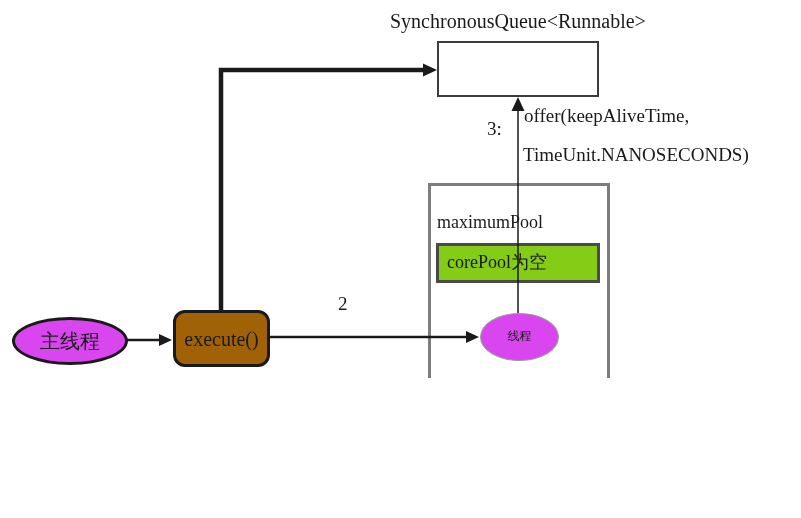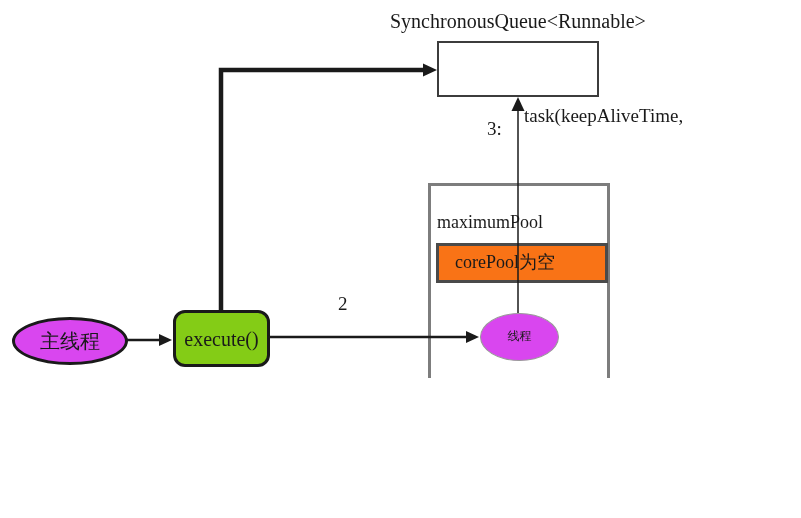--- a/index.html
+++ b/index.html
@@ -35,24 +35,24 @@
   }
   #maximum-pool-label {
     left: 437px; top: 213px;
     font-size: 18px;
   }
 
   #core-pool-box {
     left: 436px; top: 243px;
     width: 150px; height: 34px;
     border: 3px solid var(--inner-box-border, #4a4a4a);
-    background: #f97316;
+    background: #84cc16;
     font-size: 18px;
     display: flex; align-items: center;
-    padding-left: 16px;
+    padding-left: 8px;
   }
 
   .ellipse {
     border-radius: 50%;
     background: #d946ef;
     display: flex; align-items: center; justify-content: center;
     text-align: center;
   }
   #main-thread-node {
     left: 12px; top: 317px;
@@ -66,21 +66,21 @@
   }
   #thread-node-1 { left: 480px; top: 313px; width: 77px; height: 46px; }
   #thread-node-2 { left: 520px; top: 379px; width: 76px; height: 40px; }
   #thread-node-3 { left: 453px; top: 431px; width: 79px; height: 43px; }
 
   #execute-node {
     left: 173px; top: 310px;
     width: 91px; height: 51px;
     border: 3px solid var(--line, #1a1a1a);
     border-radius: 12px;
-    background: #84cc16;
+    background: #a16207;
     display: flex; align-items: center; justify-content: center;
     font-size: 20px;
   }
 
   #offer-edge-label { left: 229px; top: 145px; font-size: 19px; }
   #step-2-label     { left: 338px; top: 294px; font-size: 19px; }
   #step-3-label     { left: 487px; top: 119px; font-size: 19px; }
   #poll-arg-line-1  { left: 524px; top: 106px; font-size: 19px; }
   #poll-arg-line-2  { left: 523px; top: 145px; font-size: 19px; }
 
@@ -147,15 +147,16 @@
   </div>
   <div id="thread-node-2" class="abs ellipse thread-ellipse">
     <span class="label">线程</span>
   </div>
   <div id="thread-node-3" class="abs ellipse thread-ellipse">
     <span class="label">线程</span>
   </div>
 
   <div id="step-2-label" class="abs label">2</div>
   <div id="step-3-label" class="abs label">3:</div>
-  <div id="poll-arg-line-1" class="abs label">task(keepAliveTime,</div>
+  <div id="poll-arg-line-1" class="abs label">offer(keepAliveTime,</div>
+  <div id="poll-arg-line-2" class="abs label">TimeUnit.NANOSECONDS)</div>
 
 </div>
 
 </body></html>

